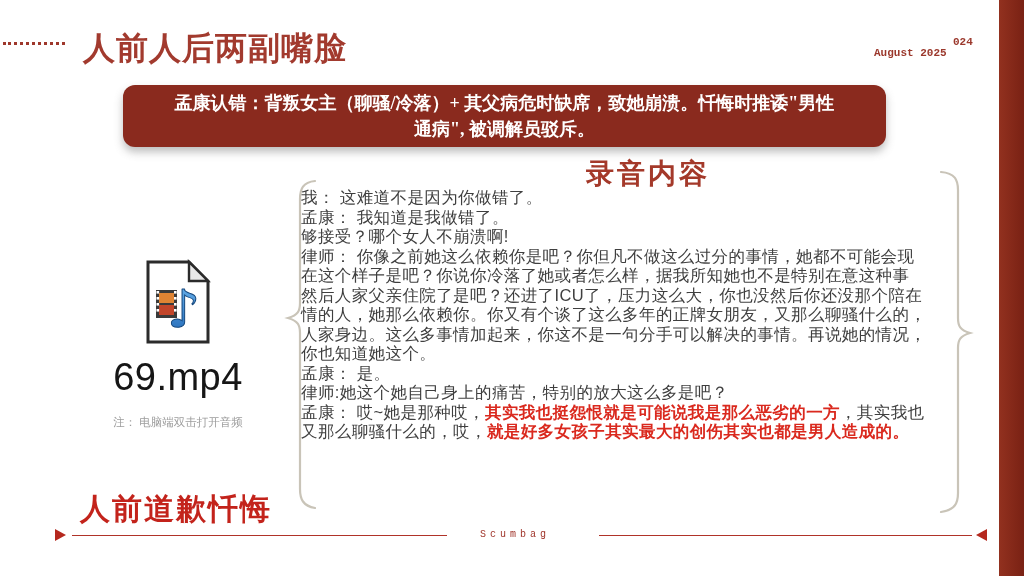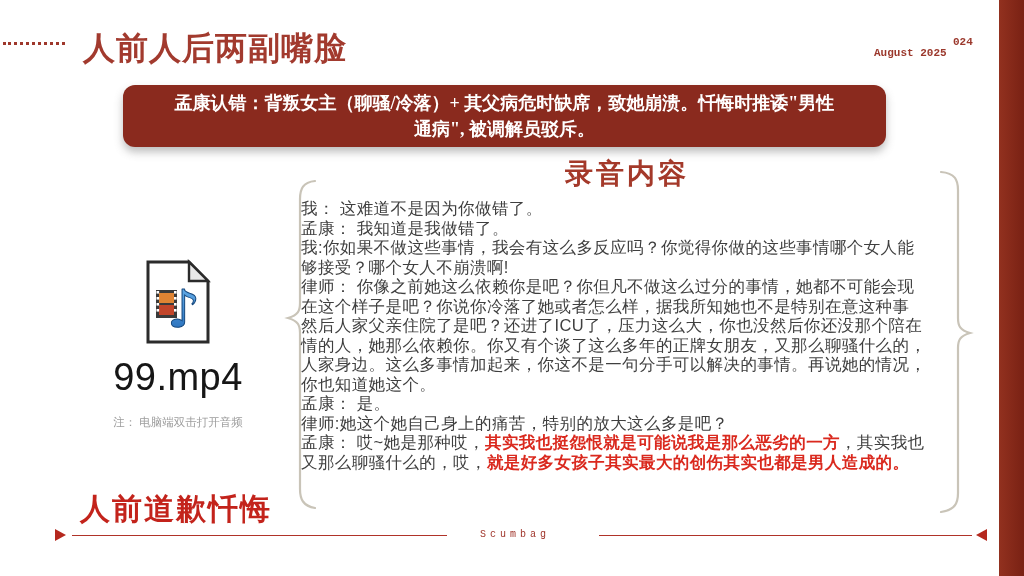--- a/index.html
+++ b/index.html
@@ -21,24 +21,24 @@
     font-size:11px;font-weight:bold;color:#9b382c;white-space:nowrap;}
   .pagenum{position:absolute;left:953px;top:36px;font-family:"Liberation Mono",monospace;
     font-size:11px;font-weight:bold;color:#9b382c;}
   
   .banner{position:absolute;left:123px;top:85px;width:763px;height:62px;
     background:#8a2a1e;border-radius:12px;color:#fff;
     font-family:"Liberation Serif",serif;font-weight:bold;font-size:18px;
     text-align:center;line-height:26px;padding-top:5px;box-sizing:border-box;
     box-shadow:0 5px 9px rgba(110,110,110,.45);}
   
-  .rec-heading{position:absolute;left:565px;top:155px;font-family:"Liberation Serif",serif;
+  .rec-heading{position:absolute;left:586px;top:155px;font-family:"Liberation Serif",serif;
     font-weight:bold;font-size:28px;color:#a4392a;letter-spacing:3px;white-space:nowrap;}
   
-  .dialogue{position:absolute;left:301px;top:199px;width:655px;
+  .dialogue{position:absolute;left:301px;top:188px;width:655px;
     font-size:16.5px;line-height:19.5px;color:#3f3f3f;letter-spacing:0.4px;}
   .dlg-line{white-space:nowrap;}
   .dlg-line .red{color:#da291e;font-weight:bold;}
   
   .braces{position:absolute;left:0;top:0;width:1024px;height:576px;pointer-events:none;}
   
   .file-block{position:absolute;left:100px;top:258px;width:156px;text-align:center;}
   .file-icon{display:inline-block;}
   .file-name{font-size:38px;color:#161616;margin-top:6px;letter-spacing:0.5px;}
   .file-note{font-size:11.5px;color:#9d9d9d;margin-top:16px;white-space:nowrap;}
@@ -78,21 +78,20 @@
 
   <svg class="braces" width="1024" height="576" viewBox="0 0 1024 576">
     <path d="M 315 181 C 303 182, 300 189, 300 199 L 300 303 C 300 311, 298 315, 288 318 C 298 321, 300 325, 300 333 L 300 489 C 300 499, 303 506, 315 508" fill="none" stroke="#c9c4b8" stroke-width="2.2" stroke-linecap="round"></path>
     <path d="M 941 172 C 955 173, 958 180, 958 190 L 958 318 C 958 326, 960 330, 970 333 C 960 336, 958 340, 958 348 L 958 493 C 958 503, 955 510, 941 512" fill="none" stroke="#c9c4b8" stroke-width="2.2" stroke-linecap="round"></path>
   </svg>
 
   <div class="dialogue">
     <div>
         <div class="dlg-line"><span>我： 这难道不是因为你做错了。</span></div>
         <div class="dlg-line"><span>孟康： 我知道是我做错了。</span></div>
-        <div class="dlg-line"><span>我:你如果不做这些事情，我会有这么多反应吗？你觉得你做的这些事情哪个女人能</span></div>
         <div class="dlg-line"><span>够接受？哪个女人不崩溃啊!</span></div>
         <div class="dlg-line"><span>律师： 你像之前她这么依赖你是吧？你但凡不做这么过分的事情，她都不可能会现</span></div>
         <div class="dlg-line"><span>在这个样子是吧？你说你冷落了她或者怎么样，据我所知她也不是特别在意这种事</span></div>
         <div class="dlg-line"><span>然后人家父亲住院了是吧？还进了ICU了，压力这么大，你也没然后你还没那个陪在</span></div>
         <div class="dlg-line"><span>情的人，她那么依赖你。你又有个谈了这么多年的正牌女朋友，又那么聊骚什么的，</span></div>
         <div class="dlg-line"><span>人家身边。这么多事情加起来，你这不是一句分手可以解决的事情。再说她的情况，</span></div>
         <div class="dlg-line"><span>你也知道她这个。</span></div>
         <div class="dlg-line"><span>孟康： 是。</span></div>
         <div class="dlg-line"><span>律师:她这个她自己身上的痛苦，特别的放大这么多是吧？</span></div>
         <div class="dlg-line"><span>孟康： 哎~她是那种哎，</span><span class="red">其实我也挺怨恨就是可能说我是那么恶劣的一方</span><span>，其实我也</span></div>
@@ -116,21 +115,21 @@
       <rect x="13.5" y="33" width="2.6" height="2.6" fill="#fff"></rect>
         <rect x="13.5" y="39" width="2.6" height="2.6" fill="#fff"></rect>
       <rect x="13.5" y="45" width="2.6" height="2.6" fill="#fff"></rect>
         <rect x="13.5" y="51" width="2.6" height="2.6" fill="#fff"></rect>
       <rect x="31" y="33" width="2.6" height="2.6" fill="#fff"></rect>
         <rect x="31" y="39" width="2.6" height="2.6" fill="#fff"></rect>
       <rect x="31" y="45" width="2.6" height="2.6" fill="#fff"></rect>
         <rect x="31" y="51" width="2.6" height="2.6" fill="#fff"></rect>
       <text x="24" y="69" font-family="DejaVu Sans, sans-serif" font-size="52" fill="url(#bluegrad)" stroke="#15487e" stroke-width="1">♪</text>
     </svg>
-    <div class="file-name">99.mp4</div>
+    <div class="file-name">69.mp4</div>
     <div class="file-note">注： 电脑端双击打开音频</div>
   </div>
 
   <div class="bottom-caption">人前道歉忏悔</div>
 
   <div class="tri-right"></div>
   <div class="rule-left"></div>
   <div class="watermark">Scumbag</div>
   <div class="rule-right"></div>
   <div class="tri-left"></div>

